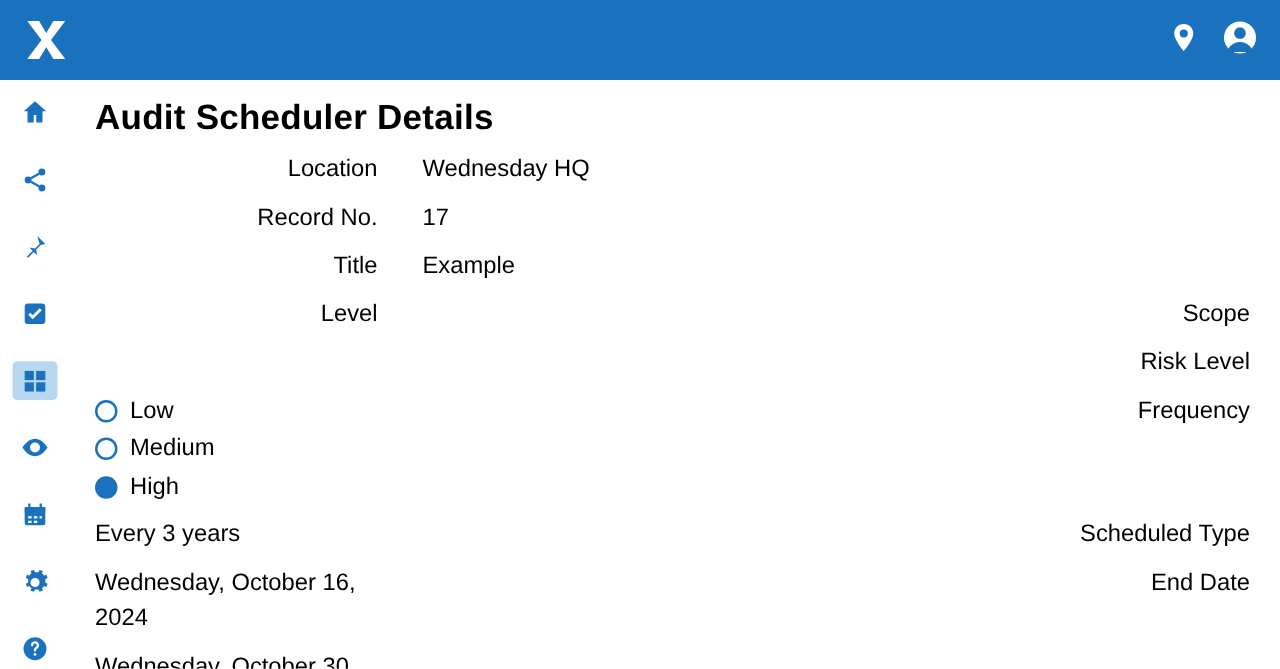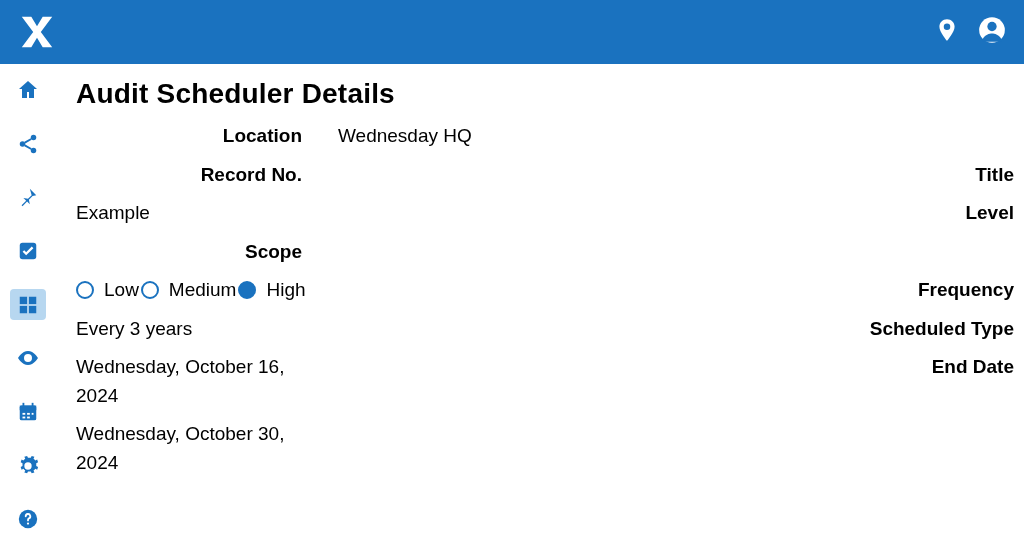--- a/index.html
+++ b/index.html
@@ -26,26 +26,26 @@
     gap:22px;
   }
   .sidebar .item {
     width:36px; height:36px;
     display:flex; align-items:center; justify-content:center;
     border-radius:4px;
     cursor:pointer;
   }
   .sidebar .item svg { fill:#1a72bf; }
   .sidebar .item.active { background:#b7d7f0; }
-  .main { flex:1; padding: 14px 10px 0 20px; }
+  .main { flex:1; padding: 14px 24px 0 20px; }
   .title { font-size:28px; font-weight:700; margin-bottom:12px; letter-spacing:0.2px; }
   .details { display:grid; grid-template-columns: 226px 1fr; row-gap:10px; column-gap:36px; font-size:19px; line-height:1.5; }
-  .label { text-align:right; font-weight:700; }
+  .label { text-align:right; font-weight:400; }
   .value { text-align:left; }
-  .radios { display:flex; flex-direction:row; gap:2px; }
+  .radios { display:flex; flex-direction:column; gap:2px; }
   .radio-row { display:flex; align-items:center; gap:10px; }
   .radio {
     width:18px; height:18px; border-radius:50%;
     border:2px solid #1a72bf;
     display:inline-flex; align-items:center; justify-content:center;
     flex-shrink:0;
   }
   .radio.filled { background:#1a72bf; }
 </style>
 </head>
@@ -140,29 +140,31 @@
   </div>
 
   <div class="main">
     <h1 class="title">Audit Scheduler Details</h1>
     <div class="details">
 
       <div class="label">Location</div>
       <div class="value">Wednesday HQ</div>
 
       <div class="label">Record No.</div>
+      <div class="value">17</div>
 
       <div class="label">Title</div>
       <div class="value">Example</div>
 
       <div class="label">Level</div>
 
       <div class="label">Scope</div>
       <div class="value"></div>
 
+      <div class="label">Risk Level</div>
       <div class="value radios">
         <div class="radio-row">
           <span class="radio"></span>
           <span>Low</span>
         </div>
         <div class="radio-row">
           <span class="radio"></span>
           <span>Medium</span>
         </div>
         <div class="radio-row">

